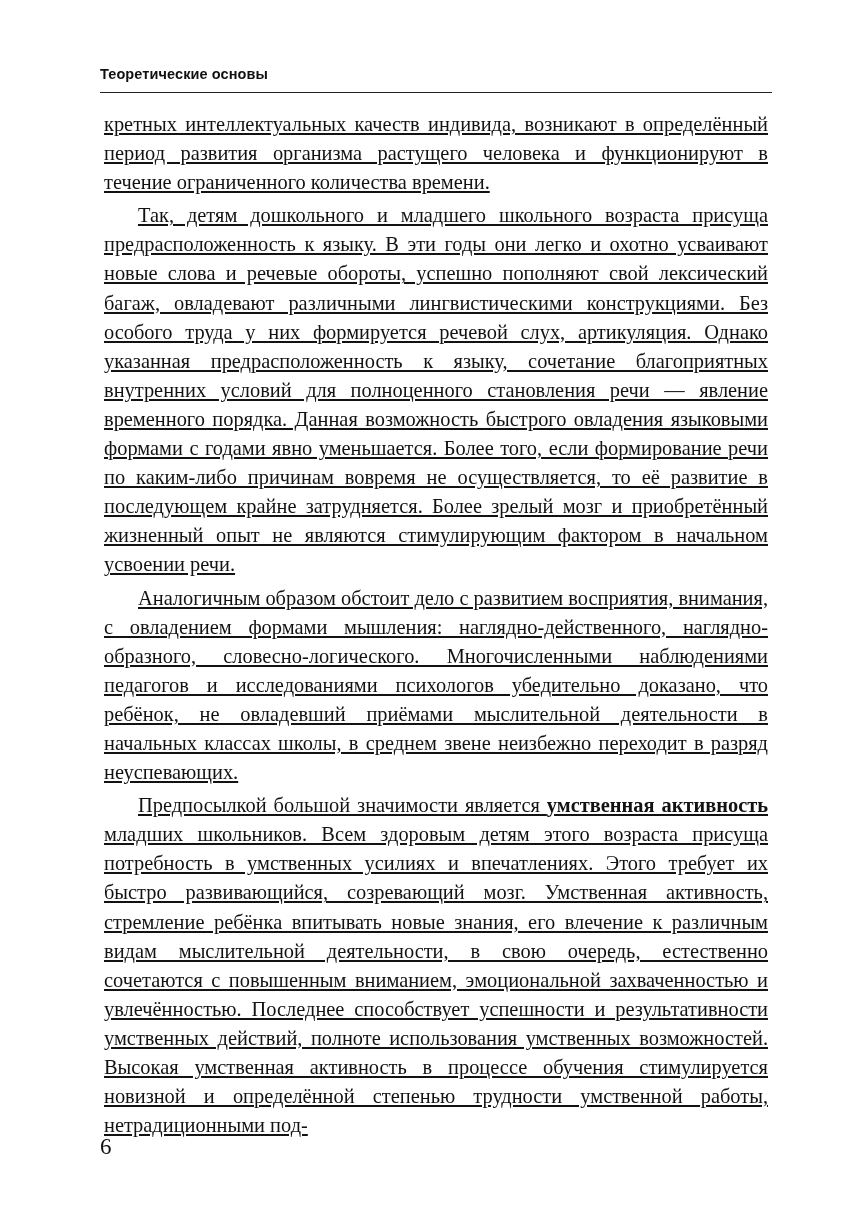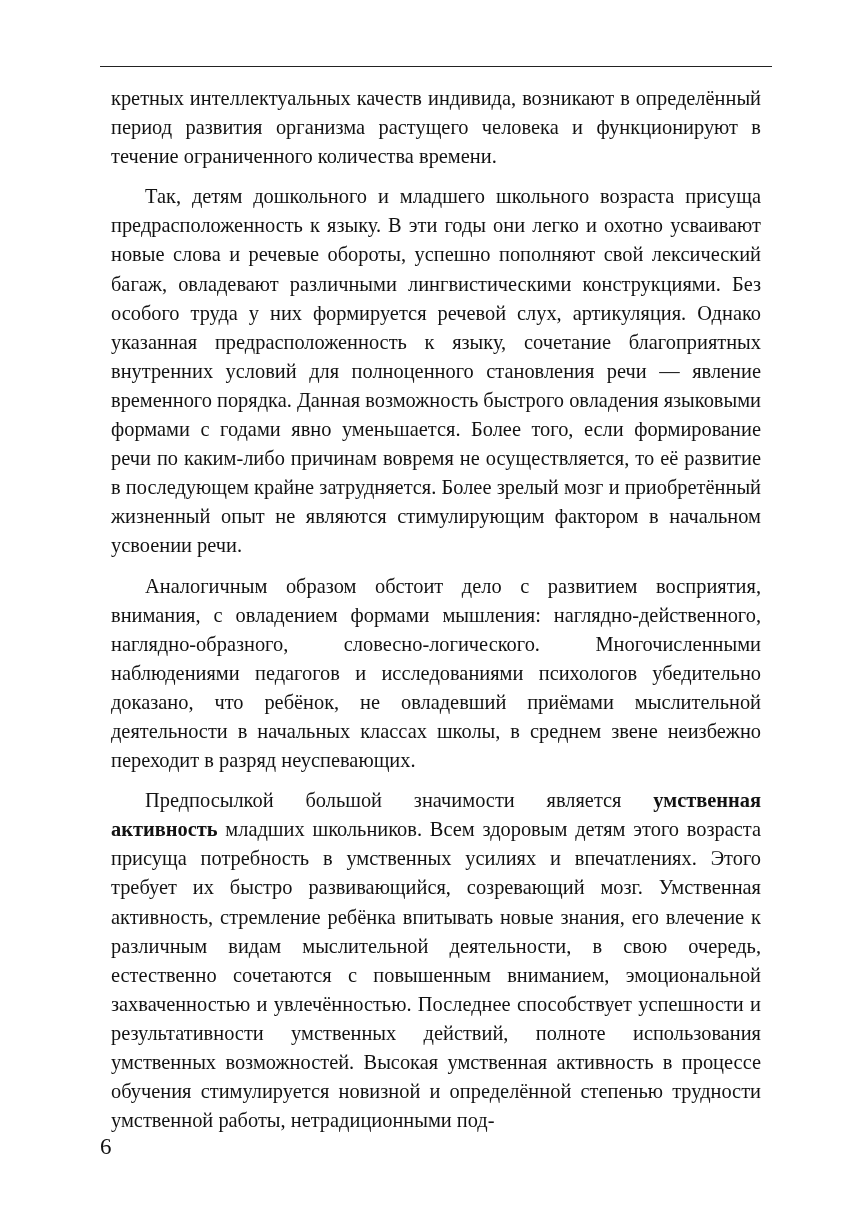--- a/index.html
+++ b/index.html
@@ -44,21 +44,22 @@
   }
   .body-text {
     font-size: 20.4px;
     line-height: 29.1px;
     text-align: justify;
     text-justify: inter-word;
     color: #121212;
     hyphens: manual;
   }
   .body-text p {
-    margin: 11px;
+    margin: 4px;
+    text-decoration: underline;
   }
   .indent {
     text-indent: 34px;
   }
   .b {
     font-weight: bold;
   }
   .folio {
     position: absolute;
     left: 100px;
@@ -68,20 +69,21 @@
     font-family: "Liberation Serif", serif;
   }
 </style>
 </head>
 <body>
 
 <div class="page">
 
   <div class="content">
 
+    <div class="running-head">Теоретические основы</div>
     <div class="head-rule"></div>
 
     <div class="body-text">
       <p>кретных интеллектуальных качеств индивида, возникают в определённый период развития организма растущего человека и функционируют в течение ограниченного количества времени.</p>
       <p class="indent">Так, детям дошкольного и младшего школьного возраста присуща предрасположенность к языку. В эти годы они легко и охотно усваивают новые слова и речевые обороты, успешно пополняют свой лексический багаж, овладевают различными лингвистическими конструкциями. Без особого труда у них формируется речевой слух, артикуляция. Однако указанная предрасположенность к языку, сочетание благоприятных внутренних условий для полноценного становления речи — явление временного порядка. Данная возможность быстрого овладения языковыми формами с годами явно уменьшается. Более того, если формирование речи по каким-либо причинам вовремя не осуществляется, то её развитие в последующем крайне затрудняется. Более зрелый мозг и приобретённый жизненный опыт не являются стимулирующим фактором в начальном усвоении речи.</p>
       <p class="indent">Аналогичным образом обстоит дело с развитием восприятия, внимания, с овладением формами мышления: наглядно-действенного, наглядно-образного, словесно-логического. Многочисленными наблюдениями педагогов и исследованиями психологов убедительно доказано, что ребёнок, не овладевший приёмами мыслительной деятельности в начальных классах школы, в среднем звене неизбежно переходит в разряд неуспевающих.</p>
       <p class="indent"><span>Предпосылкой большой значимости является </span><span class="b">умственная активность</span><span> младших школьников. Всем здоровым детям этого возраста присуща потребность в умственных усилиях и впечатлениях. Этого требует их быстро развивающийся, созревающий мозг. Умственная активность, стремление ребёнка впитывать новые знания, его влечение к различным видам мыслительной деятельности, в свою очередь, естественно сочетаются с повышенным вниманием, эмоциональной захваченностью и увлечённостью. Последнее способствует успешности и результативности умственных действий, полноте использования умственных возможностей. Высокая умственная активность в процессе обучения стимулируется новизной и определённой степенью трудности умственной работы, нетрадиционными под-</span></p>
     </div>
 
   </div>

